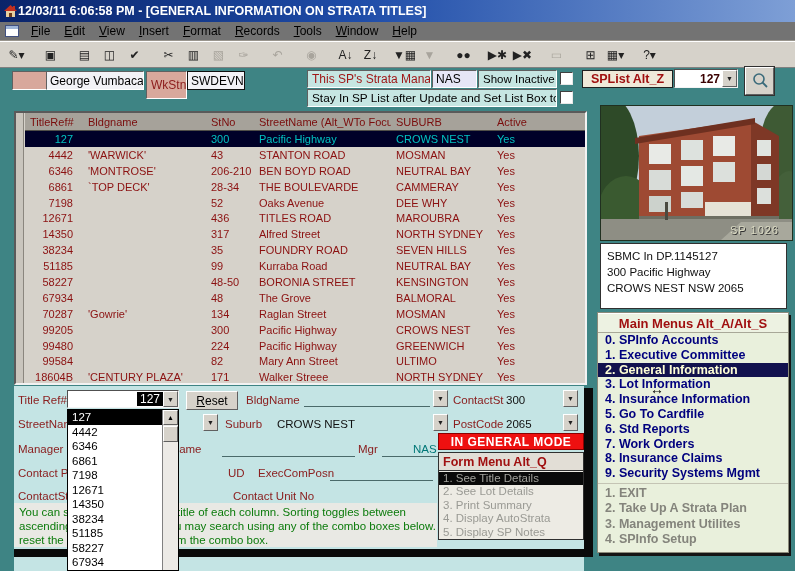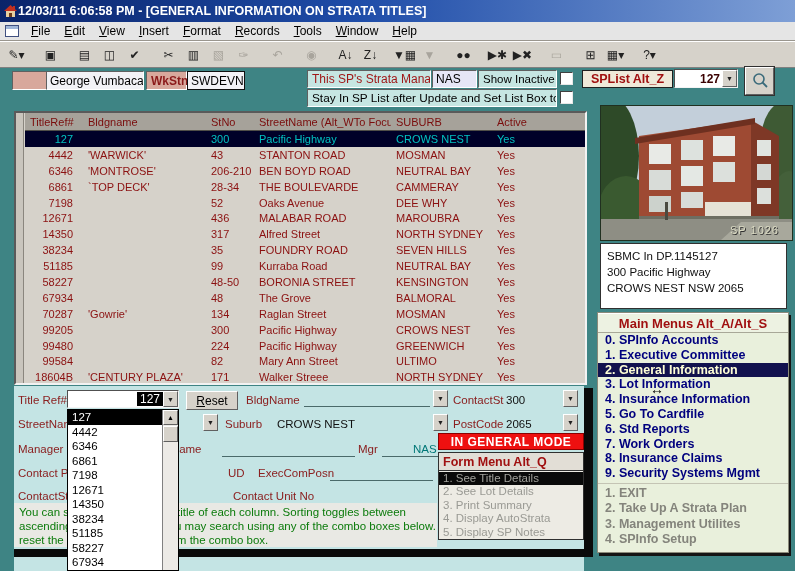--- a/index.html
+++ b/index.html
@@ -6,21 +6,21 @@
   *{box-sizing:border-box;}
   .root{position:relative;width:795px;height:571px;background:#3E8484;overflow:hidden;
         font-family:"Liberation Sans",sans-serif;color:#000;}
   .abs{position:absolute;}
 
   
   .titlebar{left:0;top:0;width:795px;height:22px;
     background:linear-gradient(to right,#0A246A,#1E4CA8 45%,#7E9FD6);
     display:flex;align-items:center;padding-left:3px;
     color:#fff;font-weight:bold;font-size:12.5px;white-space:nowrap;}
-  .menubar{left:0;top:22px;width:795px;height:19px;background:#e5e5e5;
+  .menubar{left:0;top:22px;width:795px;height:19px;background:#737373;
     border-bottom:1px solid #9A968E;display:flex;align-items:center;font-size:12px;padding-left:3px;}
   .mitem{padding:1px 7px;cursor:default;}
   .mitem::first-letter{text-decoration:underline;}
   .formicon{width:14px;height:12px;border:1px solid #405080;background:#fff;margin:0 5px 0 2px;
     box-shadow:inset 0 3px 0 #9FB6D8;}
   .toolbar{left:0;top:41px;width:795px;height:27px;background:#D6D2CA;
     border-top:1px solid #fff;border-bottom:1px solid #808080;
     display:flex;align-items:center;padding-left:4px;}
   .tbtn{width:25px;height:22px;display:flex;align-items:center;justify-content:center;
     font-size:12px;color:#222;border:1px solid transparent;white-space:nowrap;overflow:hidden;}
@@ -218,21 +218,21 @@
       <div class="tbtn">
         <span>▦▾</span>
       </div>
       <div class="tbtn gap">
         <span>?▾</span>
       </div>
     </div>
 
   <div class="abs taglbl sunken" style="left:12px;top:71px;width:34px;height:19px;padding-left:48px;">User</div>
   <div class="abs fld sunken" style="left:46px;top:71px;width:98px;height:19px;">George Vumbaca</div>
-  <div class="abs taglbl sunken" style="left:146px;top:71px;width:41px;height:19px;font-weight:bold;">WkStn</div>
+  <div class="abs taglbl sunken" style="left:146px;top:71px;width:41px;height:28px;">WkStn</div>
   <div class="abs fld" style="left:187px;top:71px;width:58px;height:19px;border:1px solid #101010;">SWDEVNTE</div>
 
   <div class="abs tealtag red sunken" style="left:307px;top:70px;width:124px;height:18px;">This SP's Strata Manager</div>
   <div class="abs fld sunken" style="left:432px;top:70px;width:45px;height:18px;background:#E6E6F6;">NAS</div>
   <div class="abs tealtag sunken" style="left:478px;top:70px;width:79px;height:18px;">Show Inactive Also</div>
   <div class="abs chk" style="left:560px;top:72px;"></div>
   <div class="abs tealtag sunken" style="left:307px;top:89px;width:250px;height:18px;font-size:11.8px;">Stay In SP List after Update and Set List Box to Blank</div>
   <div class="abs chk" style="left:560px;top:91px;"></div>
 
   <div class="abs splist" style="left:582px;top:70px;width:91px;height:18px;">SPList Alt_Z</div>
@@ -308,21 +308,21 @@
             <div>Oaks Avenue</div>
             <div>DEE WHY</div>
             <div>Yes</div>
             <div></div>
           </div>
 
           <div class="trow">
             <div class="c1">12671</div>
             <div></div>
             <div>436</div>
-            <div>MALABAR ROAD</div>
+            <div>TITLES ROAD</div>
             <div>MAROUBRA</div>
             <div>Yes</div>
             <div></div>
           </div>
 
           <div class="trow">
             <div class="c1">14350</div>
             <div></div>
             <div>317</div>
             <div>Alfred Street</div>

